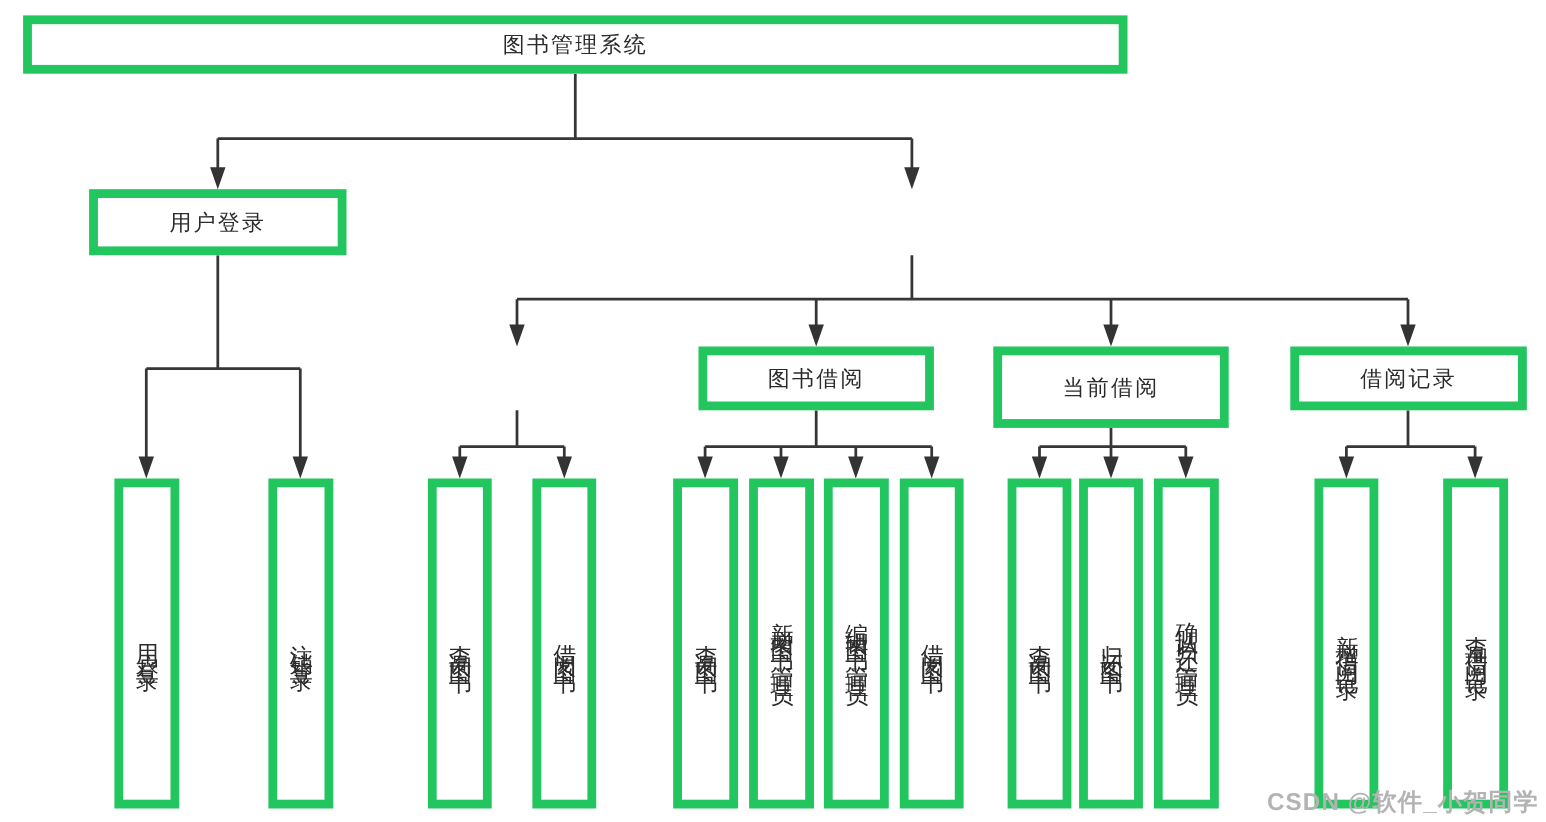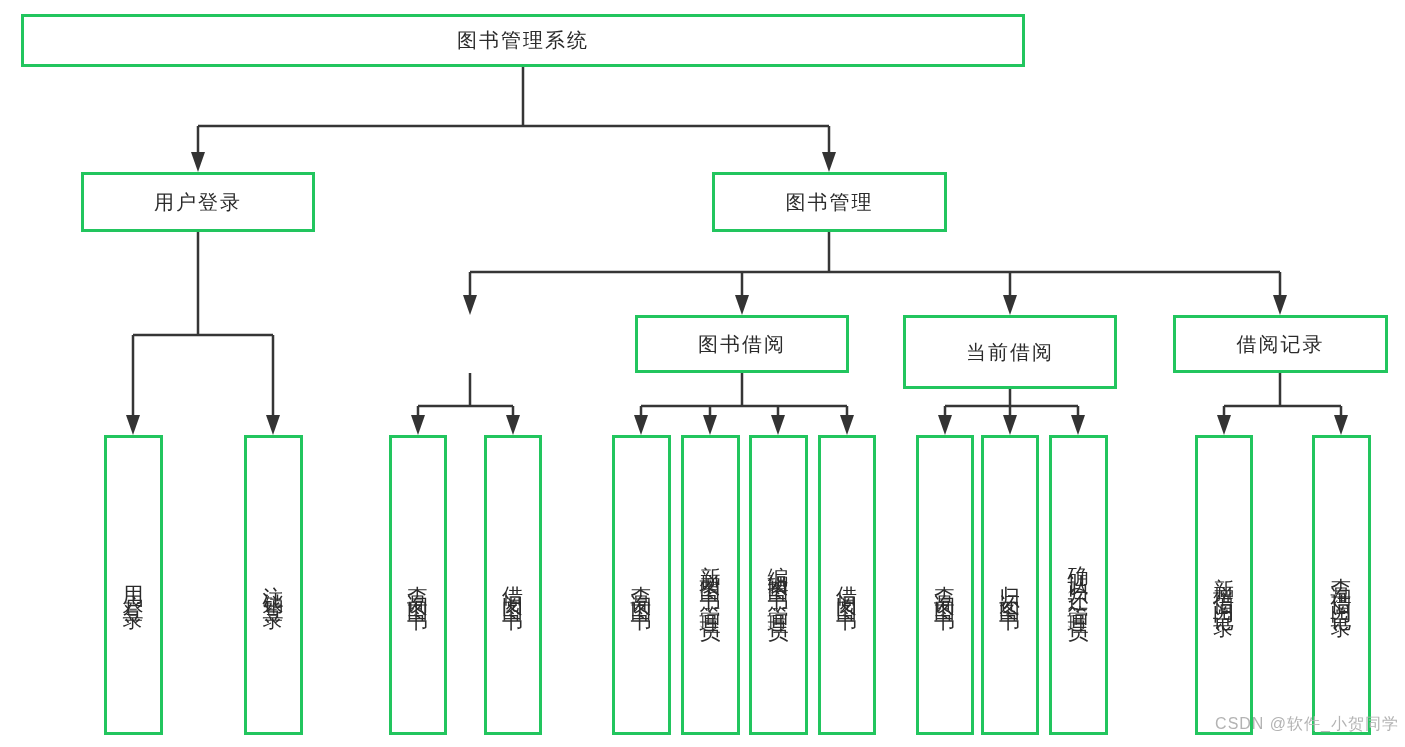--- a/index.html
+++ b/index.html
@@ -18,21 +18,21 @@
   .connectors {
     position: absolute;
     left: 0; top: 0;
     z-index: 1;
     pointer-events: none;
   }
   .node {
     position: absolute;
     box-sizing: border-box;
     background: #ffffff;
-    border: 3px solid #22c55e;
+    border: 8px solid #22c55e;
     display: flex;
     align-items: center;
     justify-content: center;
     z-index: 2;
     color: #2b2b2b;
   }
   .node.h {
     font-size: 20px;
     letter-spacing: 2px;
     white-space: nowrap;
@@ -45,24 +45,25 @@
     letter-spacing: 8px;
     line-height: 1;
     max-height: 292px;
     white-space: nowrap;
   }
   .watermark {
     position: absolute;
     top: 714px;
     right: 6px;
     z-index: 3;
-    font-size: 16px;
+    font-size: 22px;
     color: #b3b3b3;
     letter-spacing: 1px;
     white-space: nowrap;
+    font-weight: bold;
   }
 </style>
 </head>
 <body>
 
 <div class="canvas">
 
   <svg class="connectors" width="1405" height="747" viewBox="0 0 1405 747">
     <path fill="none" stroke="#363636" stroke-width="2.5" d="
       M523 67 V126 M198 126 H829 M198 126 V156 M829 126 V156
@@ -94,23 +95,20 @@
       <polygon points="1334,415 1348,415 1341,435"></polygon>
     </g>
   </svg>
 
   <div class="node h" style="left:21px; top:14px; width:1004px; height:53px;">
     <span>图书管理系统</span>
   </div>
 
   <div class="node h" style="left:81px; top:172px; width:234px; height:60px;">
     <span>用户登录</span>
-  </div>
-  <div class="node h" style="left:712px; top:172px; width:235px; height:60px;">
-    <span>图书管理</span>
   </div>
 
   <div class="node h" style="left:635px; top:315px; width:214px; height:58px;text-align:center;">
     <span>图书借阅</span>
   </div>
   <div class="node h" style="left:903px; top:315px; width:214px; height:74px;">
     <span>当前借阅</span>
   </div>
   <div class="node h" style="left:1173px; top:315px; width:215px; height:58px;">
     <span>借阅记录</span>

